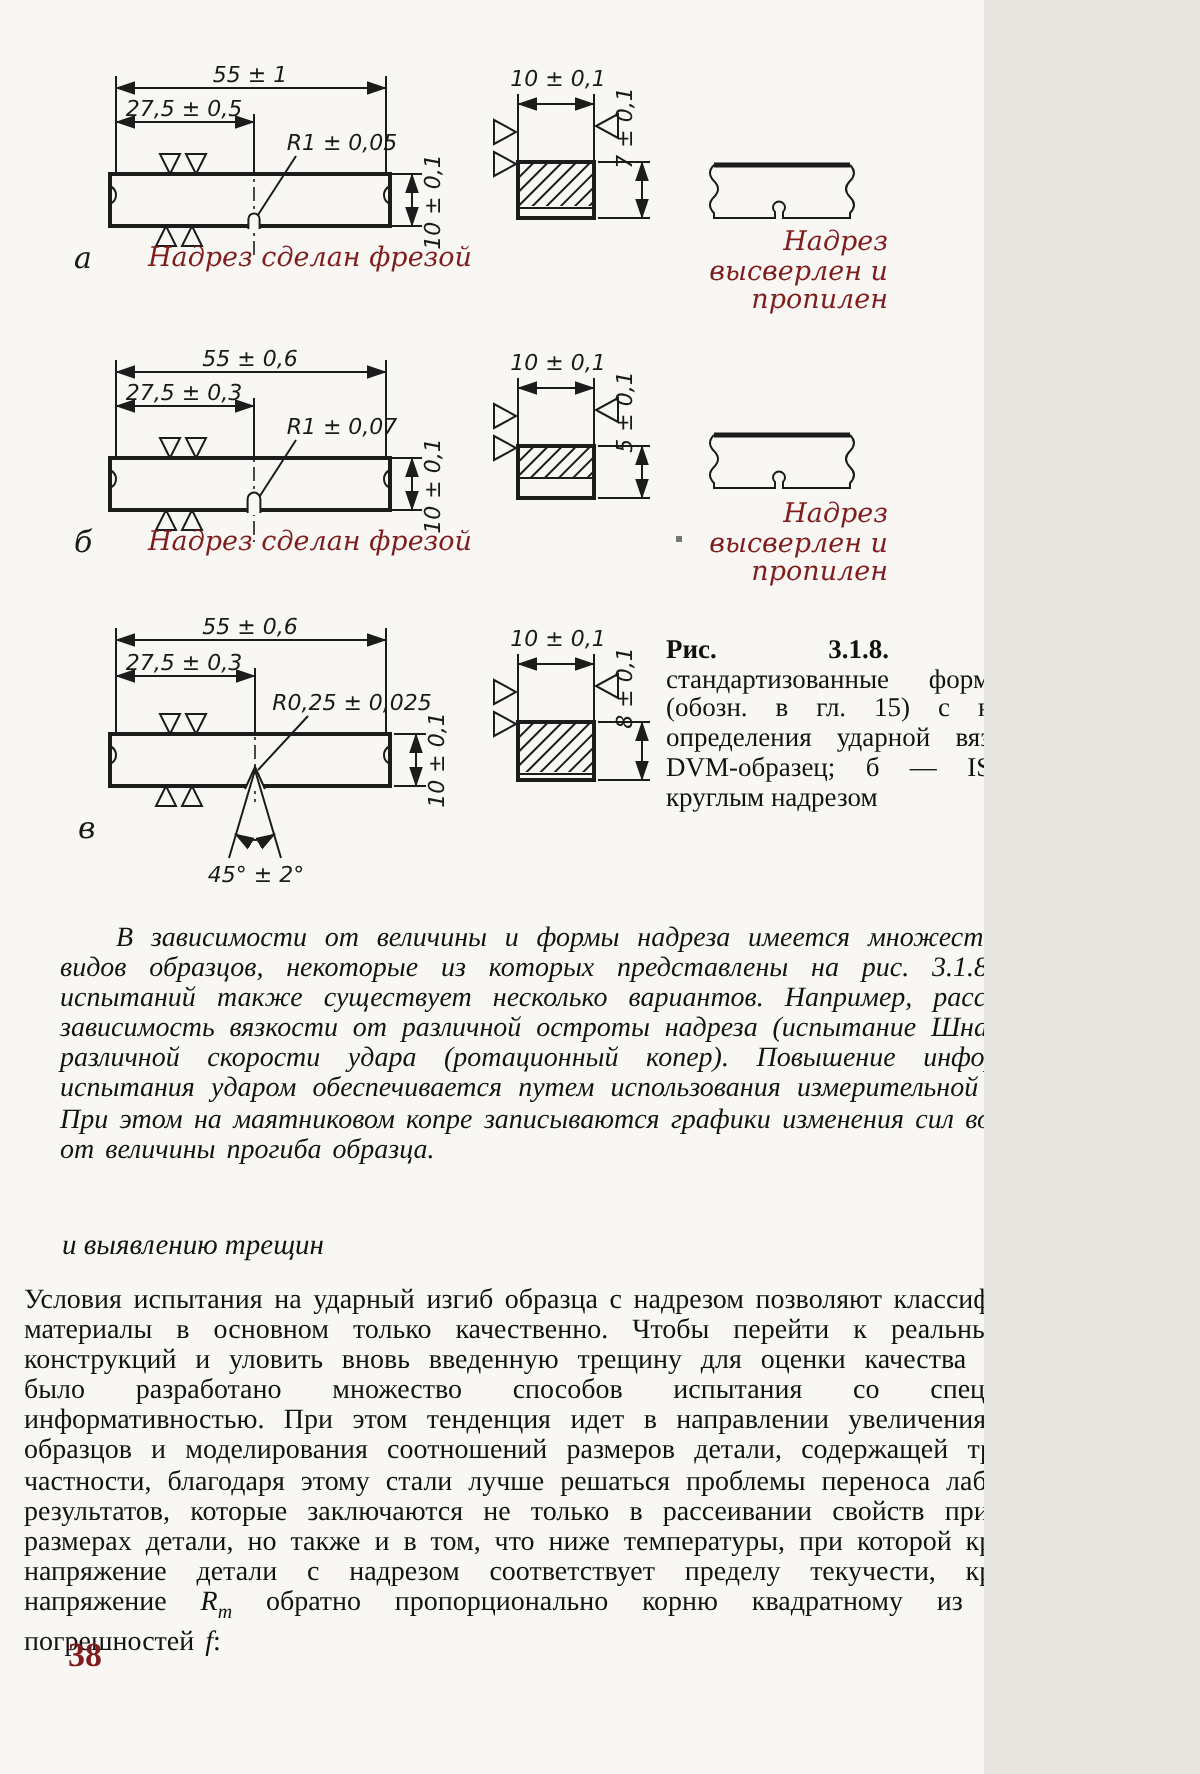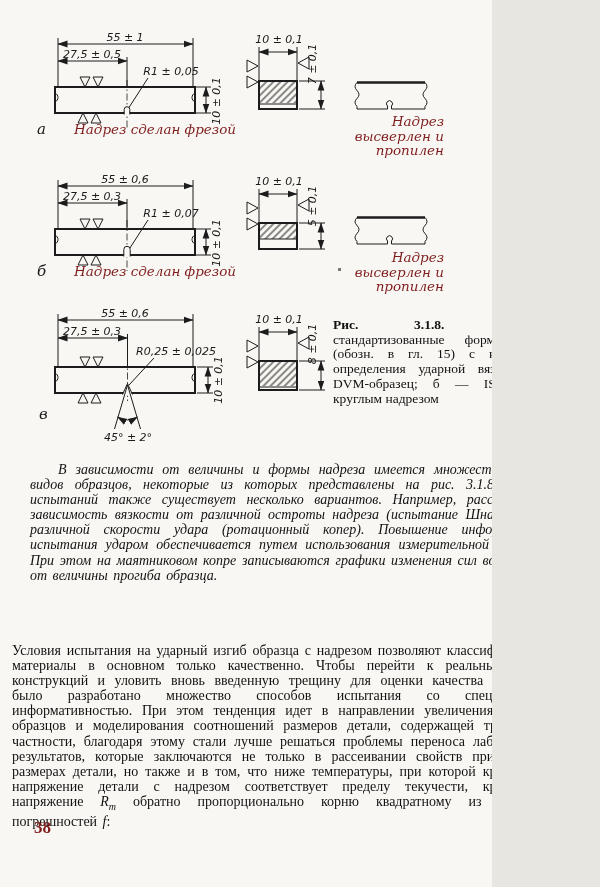--- a/index.html
+++ b/index.html
@@ -156,20 +156,21 @@
     <text x="36" y="10" text-anchor="middle">10 ± 0,1</text>
     <text x="73" y="31" text-anchor="middle" transform="rotate(-90 73 31)">8 ± 0,1</text>
   </svg>
 
   <div class="abs caption" style="left:333px;top:318px;width:243px">
     <span class="capnum">Рис. 3.1.8.</span><span> Характерные стандартизованные формы образцов (обозн. в гл. 15) с надрезом для определения ударной вязкости: а — DVM-образец; б — ISO-образец с круглым надрезом</span>
   </div>
 
   <div class="abs body-text indent" style="left:30px;top:462px;width:545px">В зависимости от величины и формы надреза имеется множество различных видов образцов, некоторые из которых представлены на рис. 3.1.8. В способе испытаний также существует несколько вариантов. Например, рассматривается зависимость вязкости от различной остроты надреза (испытание Шнадта) или от различной скорости удара (ротационный копер). Повышение информативности испытания ударом обеспечивается путем использования измерительной аппаратуры. При этом на маятниковом копре записываются графики изменения сил во времени или от величины прогиба образца.</div>
 
+  <div class="abs sub" style="left:31px;top:616px;width:545px">и выявлению трещин</div>
 
   <div class="abs body-text" style="left:12px;top:643px;width:545px">
     <span>Условия испытания на ударный изгиб образца с надрезом позволяют классифицировать материалы в основном только качественно. Чтобы перейти к реальным частям конструкций и уловить вновь введенную трещину для оценки качества материала, было разработано множество способов испытания со специфической информативностью. При этом тенденция идет в направлении увеличения размеров образцов и моделирования соотношений размеров детали, содержащей трещину. В частности, благодаря этому стали лучше решаться проблемы переноса лабораторных результатов, которые заключаются не только в рассеивании свойств при больших размерах детали, но также и в том, что ниже температуры, при которой критическое напряжение детали с надрезом соответствует пределу текучести, критическое напряжение </span><i><span>R</span><sub>m</sub></i><span> обратно пропорционально корню квадратному из величины погрешностей </span><i>f</i><span>:</span>
   </div>
 
   <div class="abs pagenum" style="left:34px;top:818px">38</div>
 
   <div class="abs speck" style="left:548px;top:99px;width:5px;height:4px"></div>
   <div class="abs speck" style="left:338px;top:268px;width:3px;height:3px;background:#777"></div>
 

